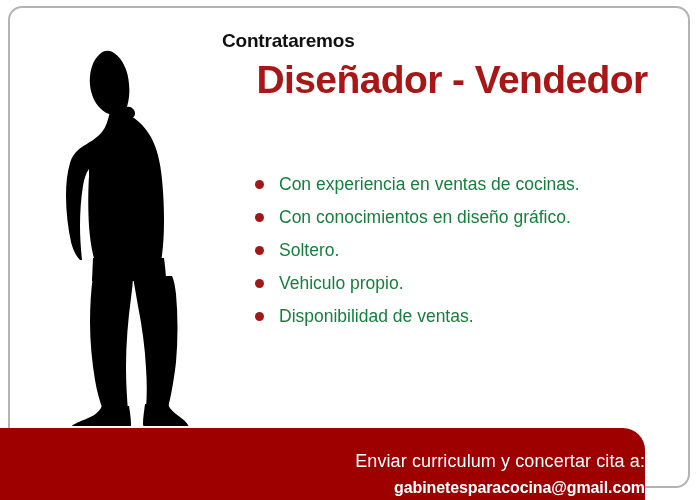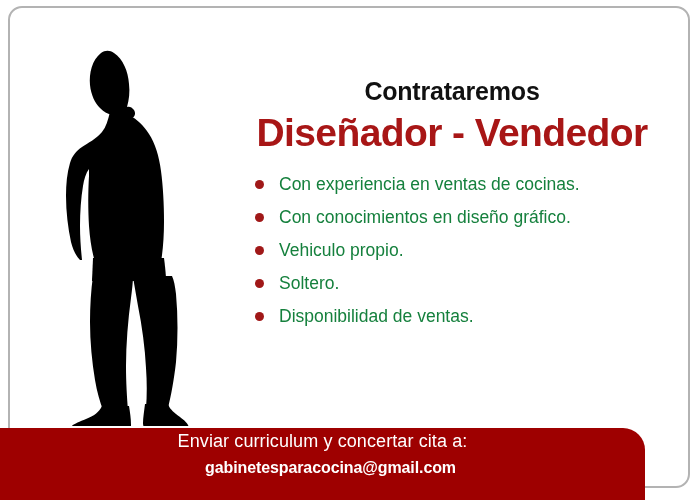--- a/index.html
+++ b/index.html
@@ -50,27 +50,25 @@
 
   
   .content {
     position: absolute;
     left: 222px;
     top: 30px;
     width: 460px;
   }
 
   .kicker {
-    text-align: center;
-    font-size: 25px;
+    font-size: 19px;
     font-weight: bold;
     color: #111111;
     letter-spacing: -0.2px;
     line-height: 1.2;
-    margin-top: 46px;
   }
 
   .headline {
     text-align: center;
     font-size: 39px;
     font-weight: bold;
     color: #a81616;
     letter-spacing: -0.6px;
     line-height: 1.15;
     margin-top: 5px;
@@ -107,23 +105,23 @@
   
   .banner {
     position: absolute;
     left: 0;
     top: 428px;
     width: 645px;
     height: 72px;
     background: #9e0000;
     border-top-right-radius: 22px;
     color: #ffffff;
-    text-align: center;
+    text-align: right;
     box-sizing: border-box;
-    padding-top: 0;
+    padding-top: 20px;
   }
   .banner-line1 {
     font-size: 18px;
     font-weight: normal;
     line-height: 26px;
     letter-spacing: 0.1px;
   }
   .banner-line2 {
     font-size: 16px;
     font-weight: bold;
@@ -233,25 +231,25 @@
       <li>
         <span class="dot"></span>
         <span>Con experiencia en ventas de cocinas.</span>
       </li>
       <li>
         <span class="dot"></span>
         <span>Con conocimientos en diseño gráfico.</span>
       </li>
       <li>
         <span class="dot"></span>
+        <span>Soltero.</span>
+      </li>
+      <li>
+        <span class="dot"></span>
         <span>Vehiculo propio.</span>
-      </li>
-      <li>
-        <span class="dot"></span>
-        <span>Soltero.</span>
       </li>
       <li>
         <span class="dot"></span>
         <span>Disponibilidad de ventas.</span>
       </li>
     </ul>
 
   </div>
 
   <div class="banner">

